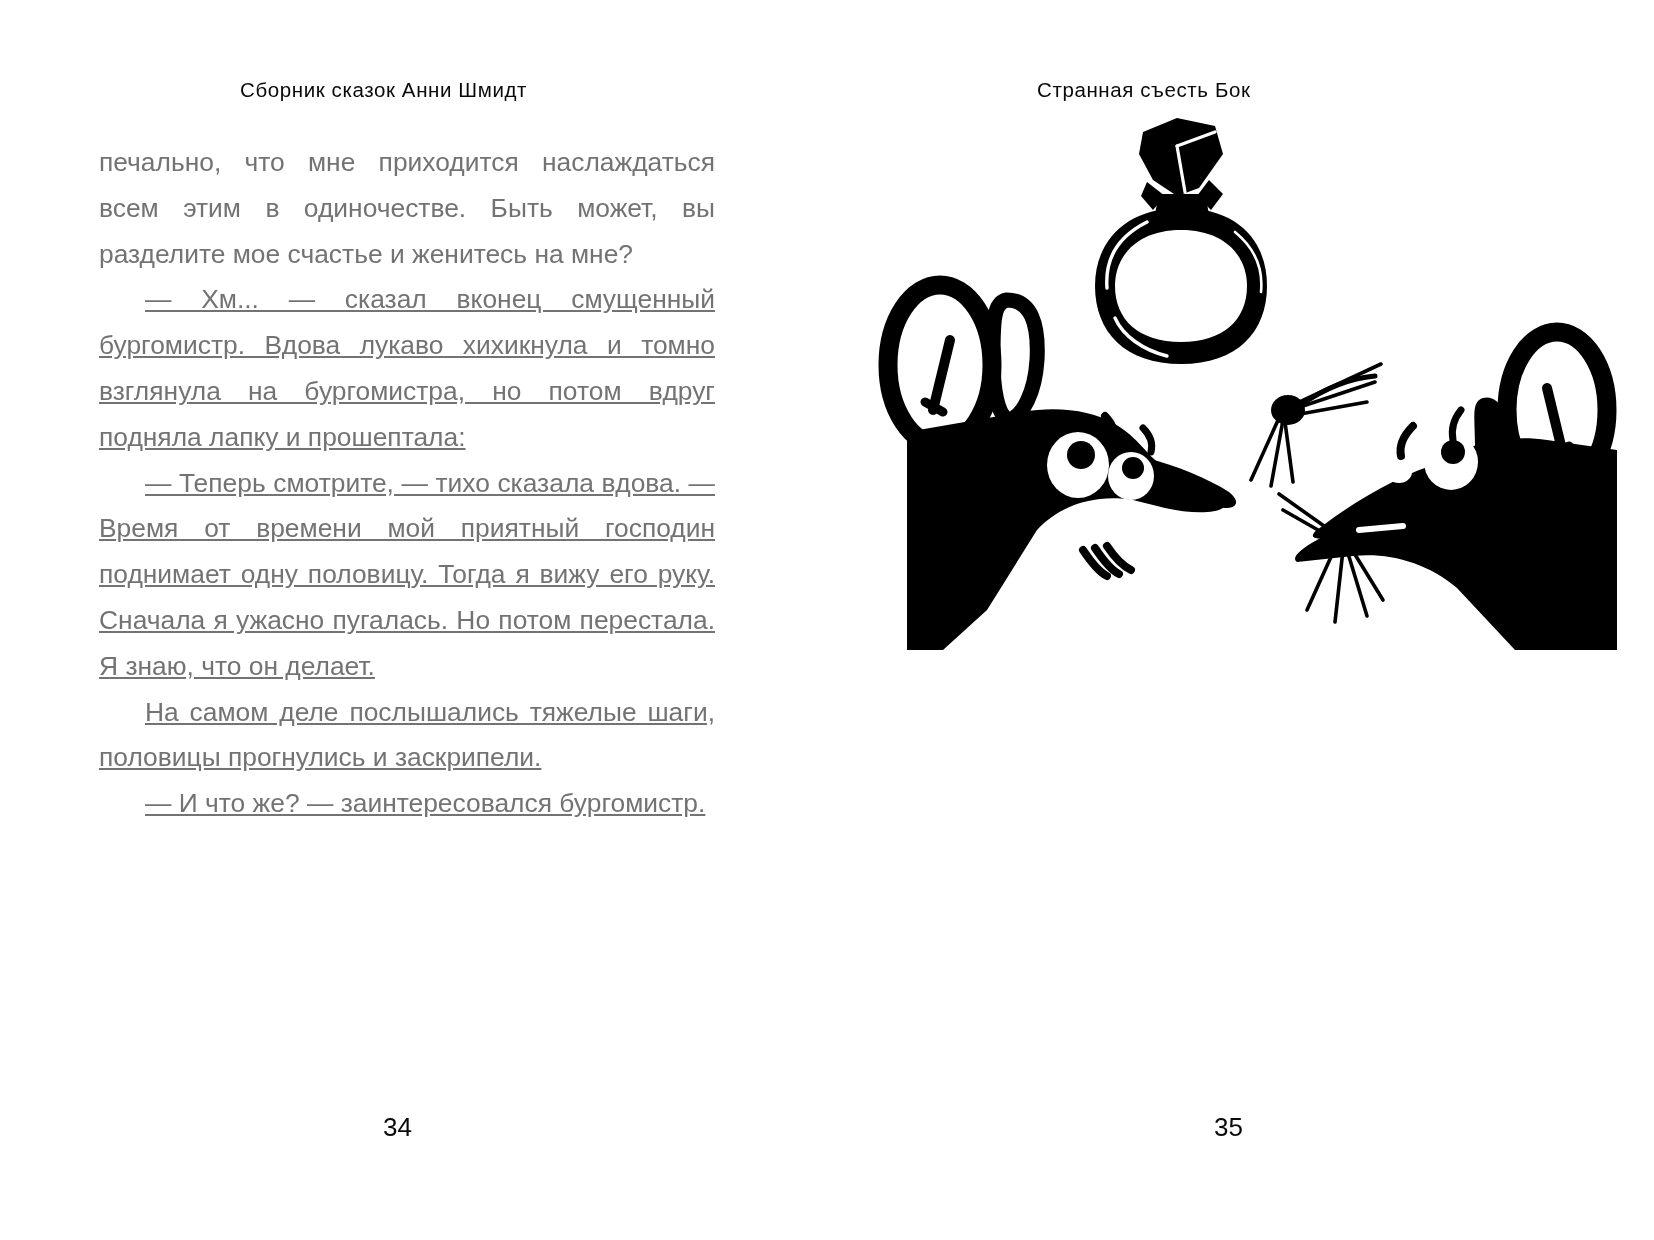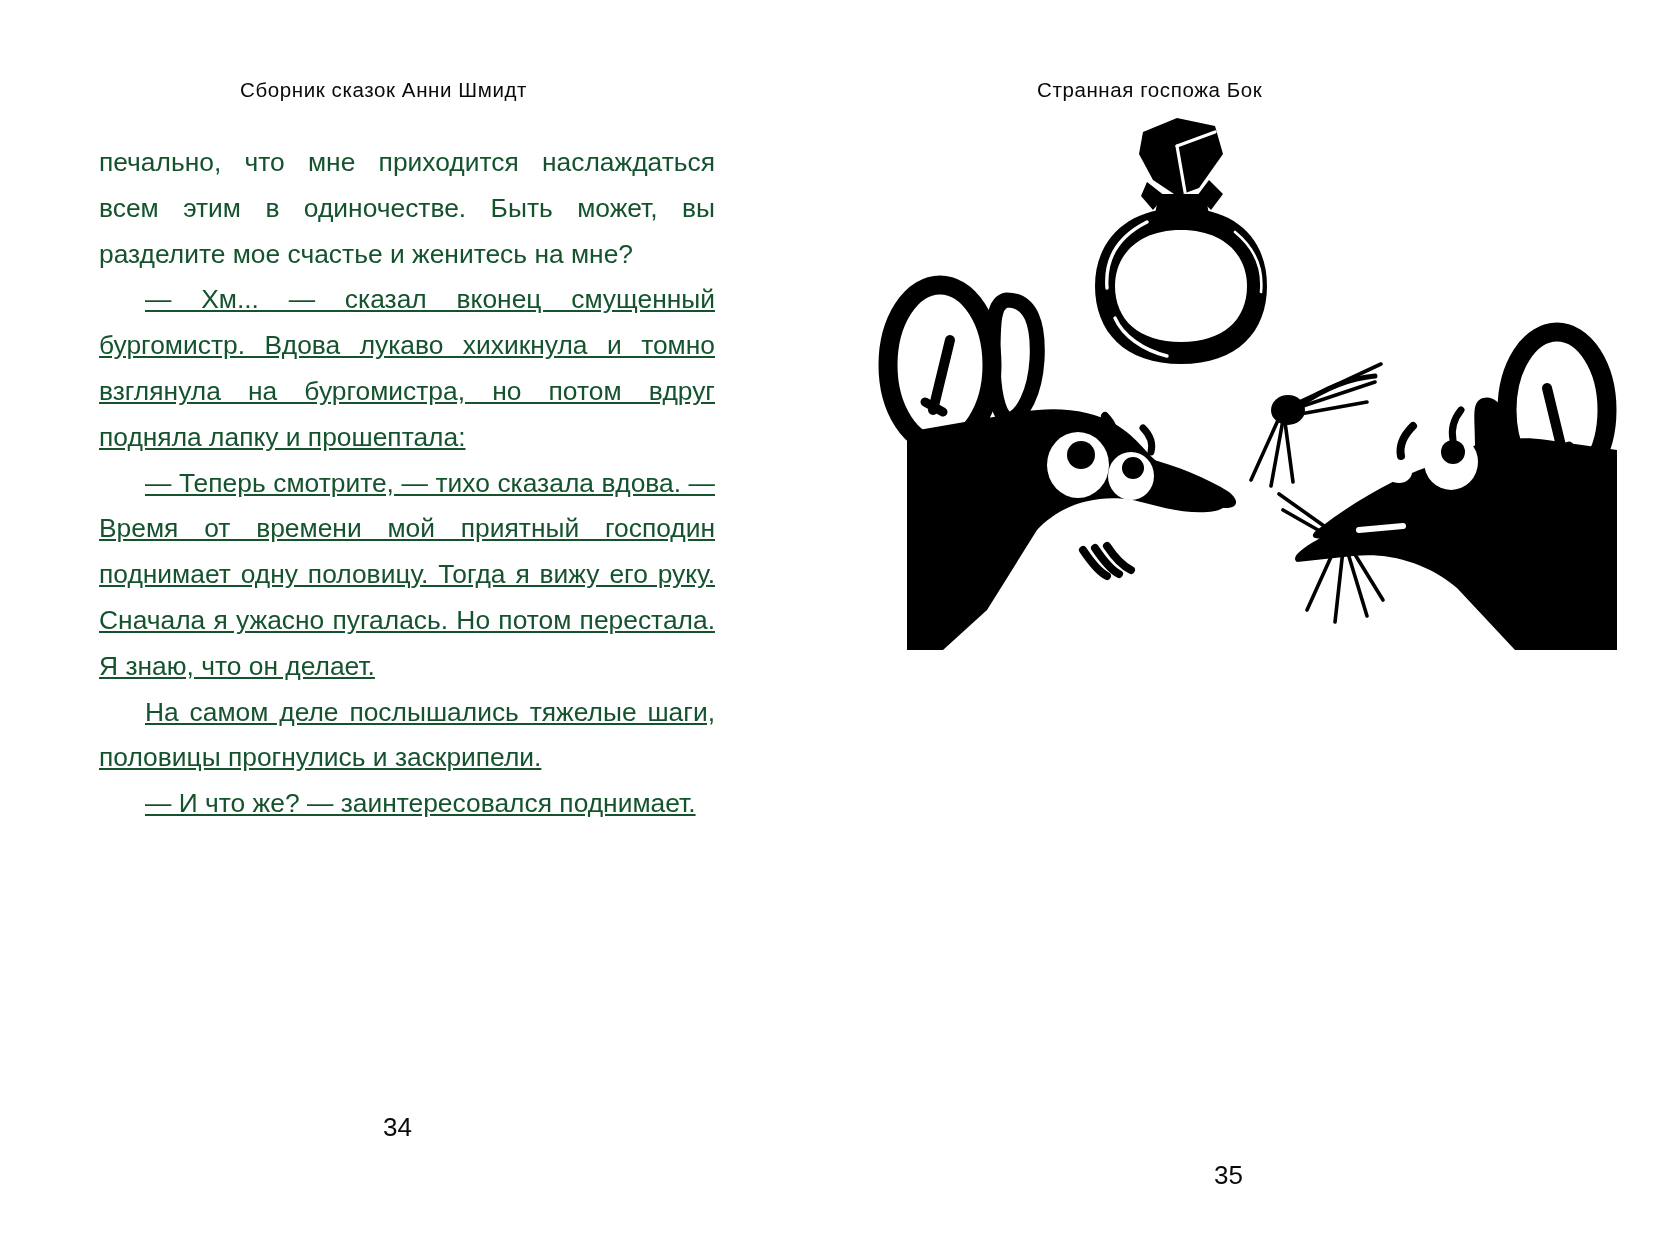--- a/index.html
+++ b/index.html
@@ -44,21 +44,21 @@
   .running-head-right { left: 0; right: 0; text-align: left; padding-left: 210px; }
 
   
   .column {
     position: absolute;
     top: 140px;
     font-size: 26.4px;
     line-height: 45.8px;
     text-align: justify;
     text-justify: inter-word;
-    color: #14532d;
+    color: #737373;
   }
   .column-left  { left: 99px;  width: 616px; }
 
   .column p {
     margin: 0;
     text-indent: 0;
   }
   .column p.indent { text-indent: 46px; text-decoration: underline; }
 
   
@@ -67,21 +67,21 @@
   
   .folio {
     position: absolute;
     top: 1112px;
     width: 100%;
     text-align: center;
     font-size: 26px;
     color: #0a0a0a;
   }
   .folio-left  { left: -16px; }
-  .folio-right { left: -12px; margin-top: 48px; }
+  .folio-right { left: -12px; }
 
   
   .illustration {
     position: absolute;
     left: 20px;
     top: 110px;
     width: 790px;
     height: 540px;
   }
   .illustration svg { display: block; width: 100%; height: 100%; }
@@ -93,29 +93,29 @@
 
   <div class="page page-left">
 
     <div class="running-head running-head-left">Сборник сказок Анни Шмидт</div>
 
     <div class="column column-left">
       <p>печально, что мне приходится наслаждаться всем этим в одиночестве. Быть может, вы разделите мое счастье и женитесь на мне?</p>
       <p class="indent">— Хм... — сказал вконец смущенный бургомистр. Вдова лукаво хихикнула и томно взглянула на бургомистра, но потом вдруг подняла лапку и прошептала:</p>
       <p class="indent">— Теперь смотрите, — тихо сказала вдова. — Время от времени мой приятный господин поднимает одну половицу. Тогда я вижу его руку. Сначала я ужасно пугалась. Но потом перестала. Я знаю, что он делает.</p>
       <p class="indent">На самом деле послышались тяжелые шаги, половицы прогнулись и заскрипели.</p>
-      <p class="indent">— И что же? — заинтересовался поднимает.</p>
+      <p class="indent">— И что же? — заинтересовался бургомистр.</p>
     </div>
 
     <div class="folio folio-left">34</div>
   </div>
 
   <div class="page page-right">
 
-    <div class="running-head running-head-right">Странная госпожа Бок</div>
+    <div class="running-head running-head-right">Странная съесть Бок</div>
 
     <div class="illustration">
       <svg viewBox="0 0 790 540" xmlns="http://www.w3.org/2000/svg">
 
         <g>
 
           <path d="M296 22 L330 8 L368 16 L376 44 L352 78 L330 86 L306 70 L292 44 Z" fill="#000"></path>
 
           <path d="M330 36 L368 22" stroke="#fff" stroke-width="3.2" fill="none" stroke-linecap="round"></path>
           <path d="M330 36 L338 82" stroke="#fff" stroke-width="3.2" fill="none" stroke-linecap="round"></path>

